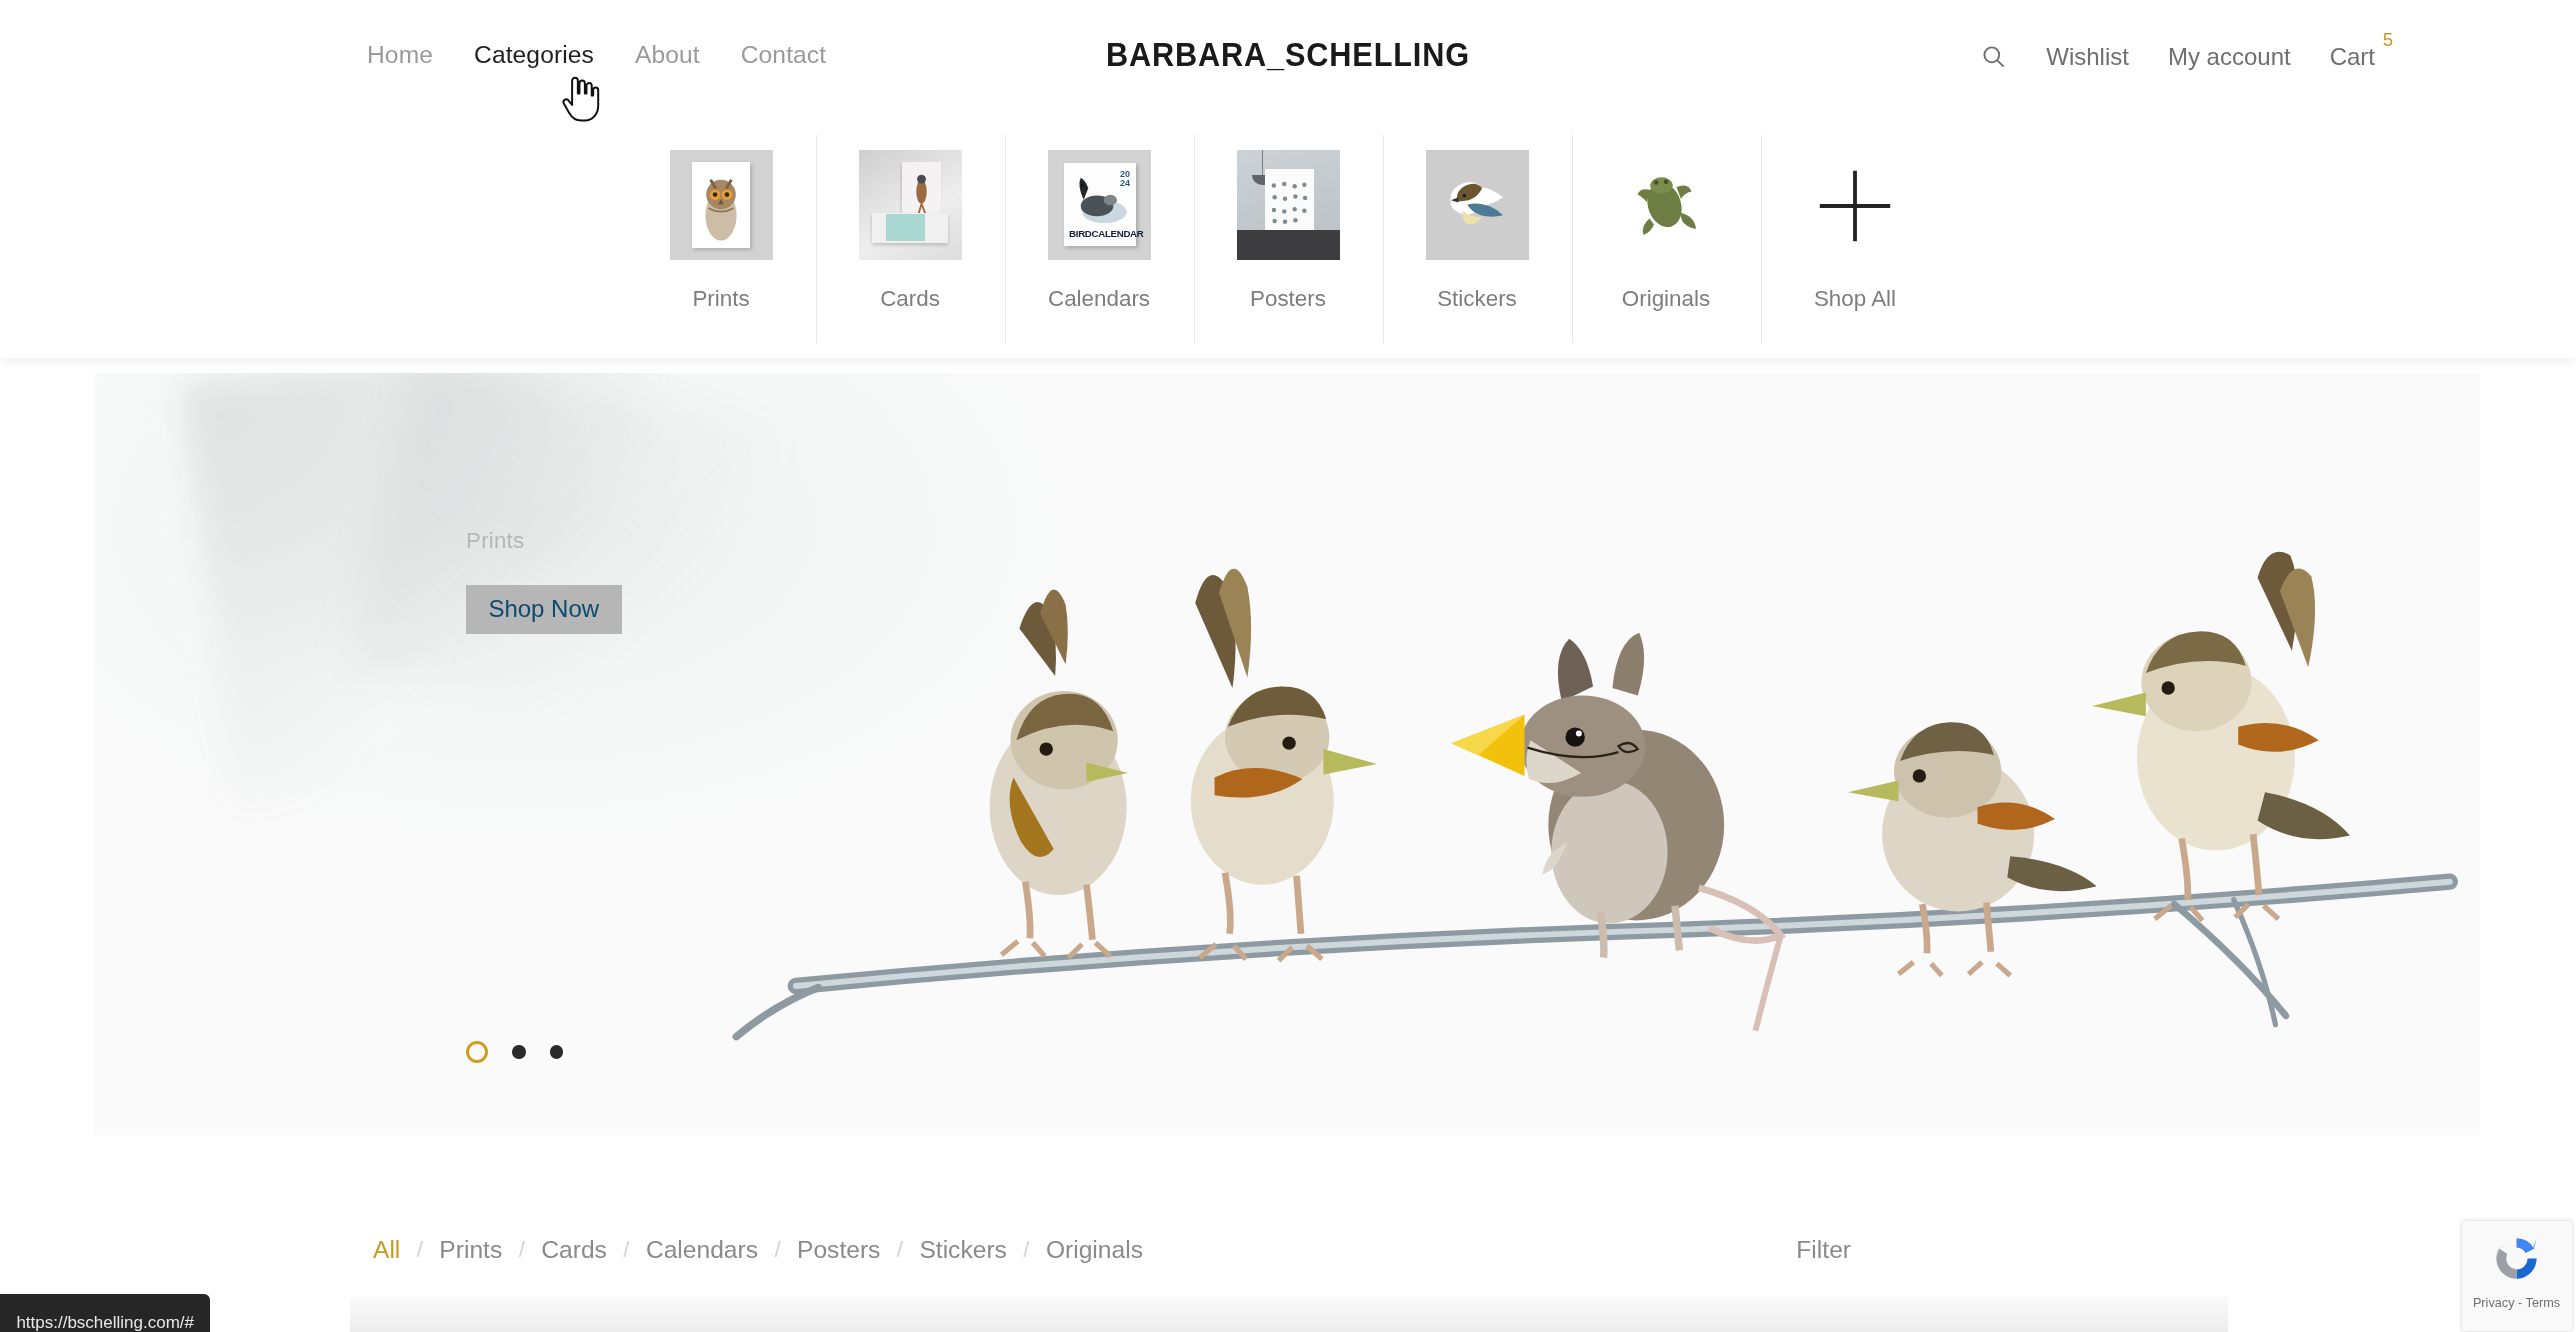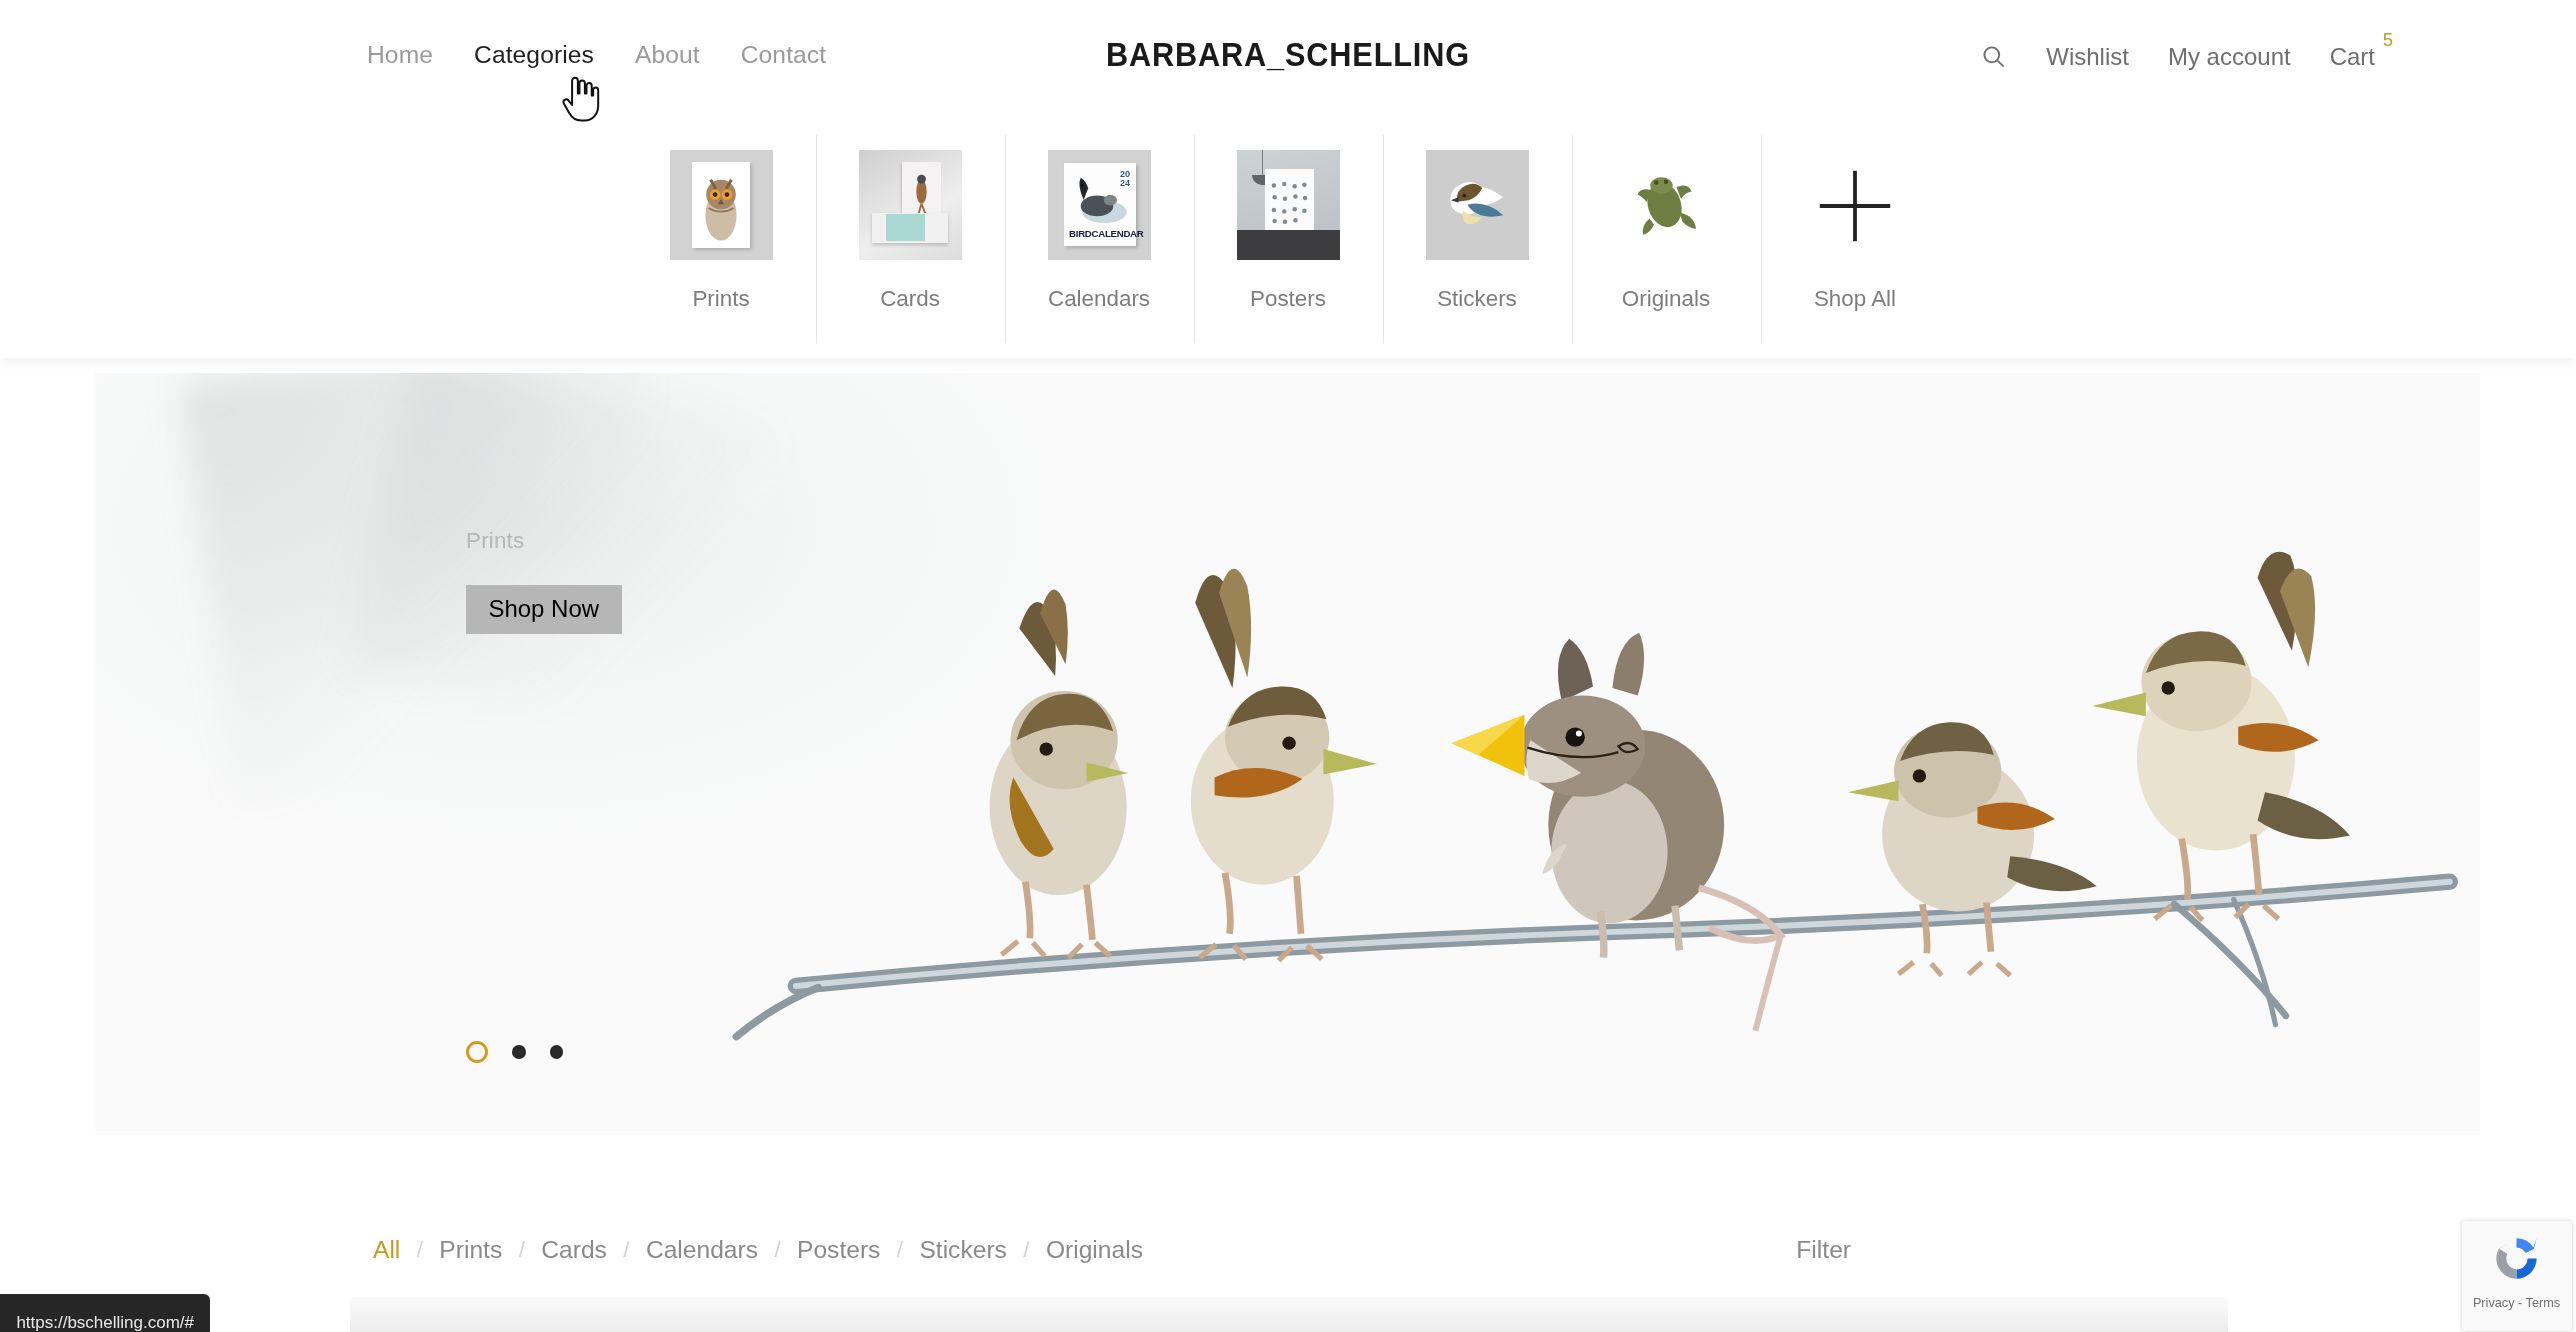--- a/index.html
+++ b/index.html
@@ -147,21 +147,21 @@
     filter:blur(19.4px); transform:rotate(12deg);
   }
   .hero-copy { position:absolute; left:371px; top:155px; }
   .hero-eyebrow { font-size:22.4px; color:#b6b6b6; letter-spacing:0.2px; }
   .hero-title {
     margin-top:31px; font-size:49px; color:#b3b3b3;
     font-weight:400; letter-spacing:0.1px; white-space:nowrap;
   }
   .hero-btn {
     margin-top:31px; display:inline-block;
-    background:#b6b6b6; color:#000000; font-size:24px;
+    background:#b6b6b6; color:#0c4a6e; font-size:24px;
     padding:12px 22.4px 13.4px; cursor:pointer; line-height:1;
   }
 
   .dots { position:absolute; left:371px; bottom:72px; display:flex; align-items:center; gap:24px; }
   .dot { width:13.4px; height:13.4px; border-radius:50%; background:#2a2a2a; cursor:pointer; }
   .dot.active {
     width:22.4px; height:22.4px; border-radius:50%;
     background:transparent; border:3.7px solid #d19b1e;
   }
 

